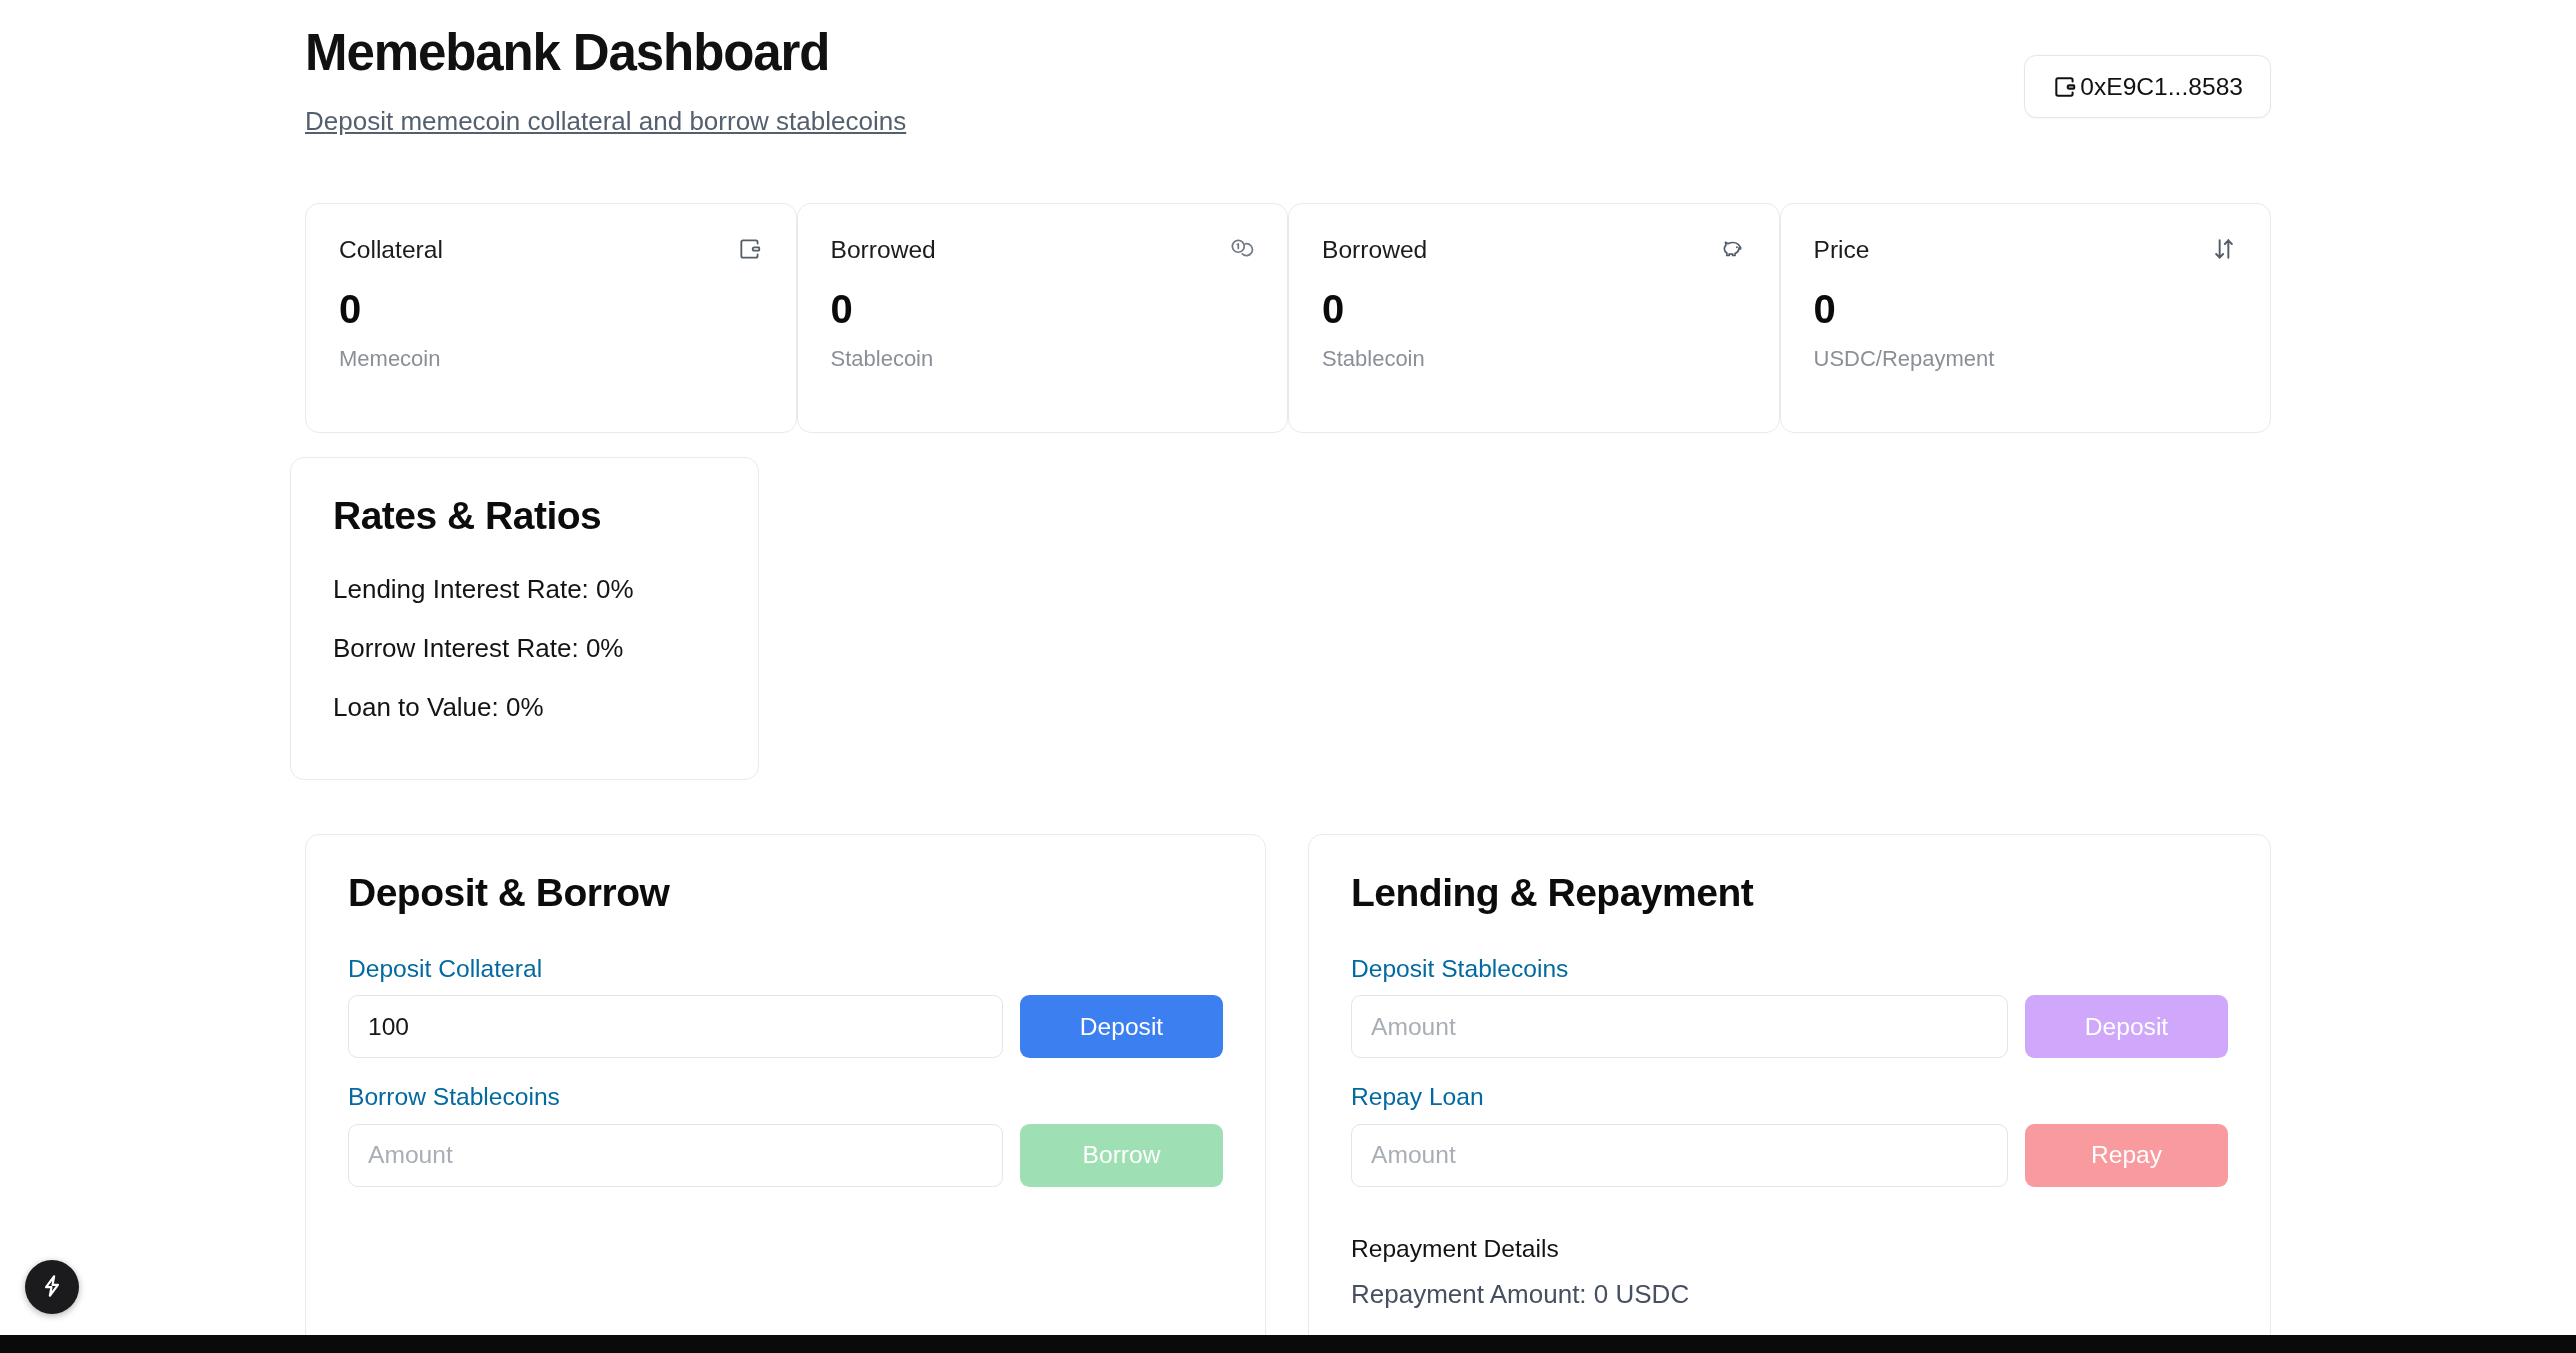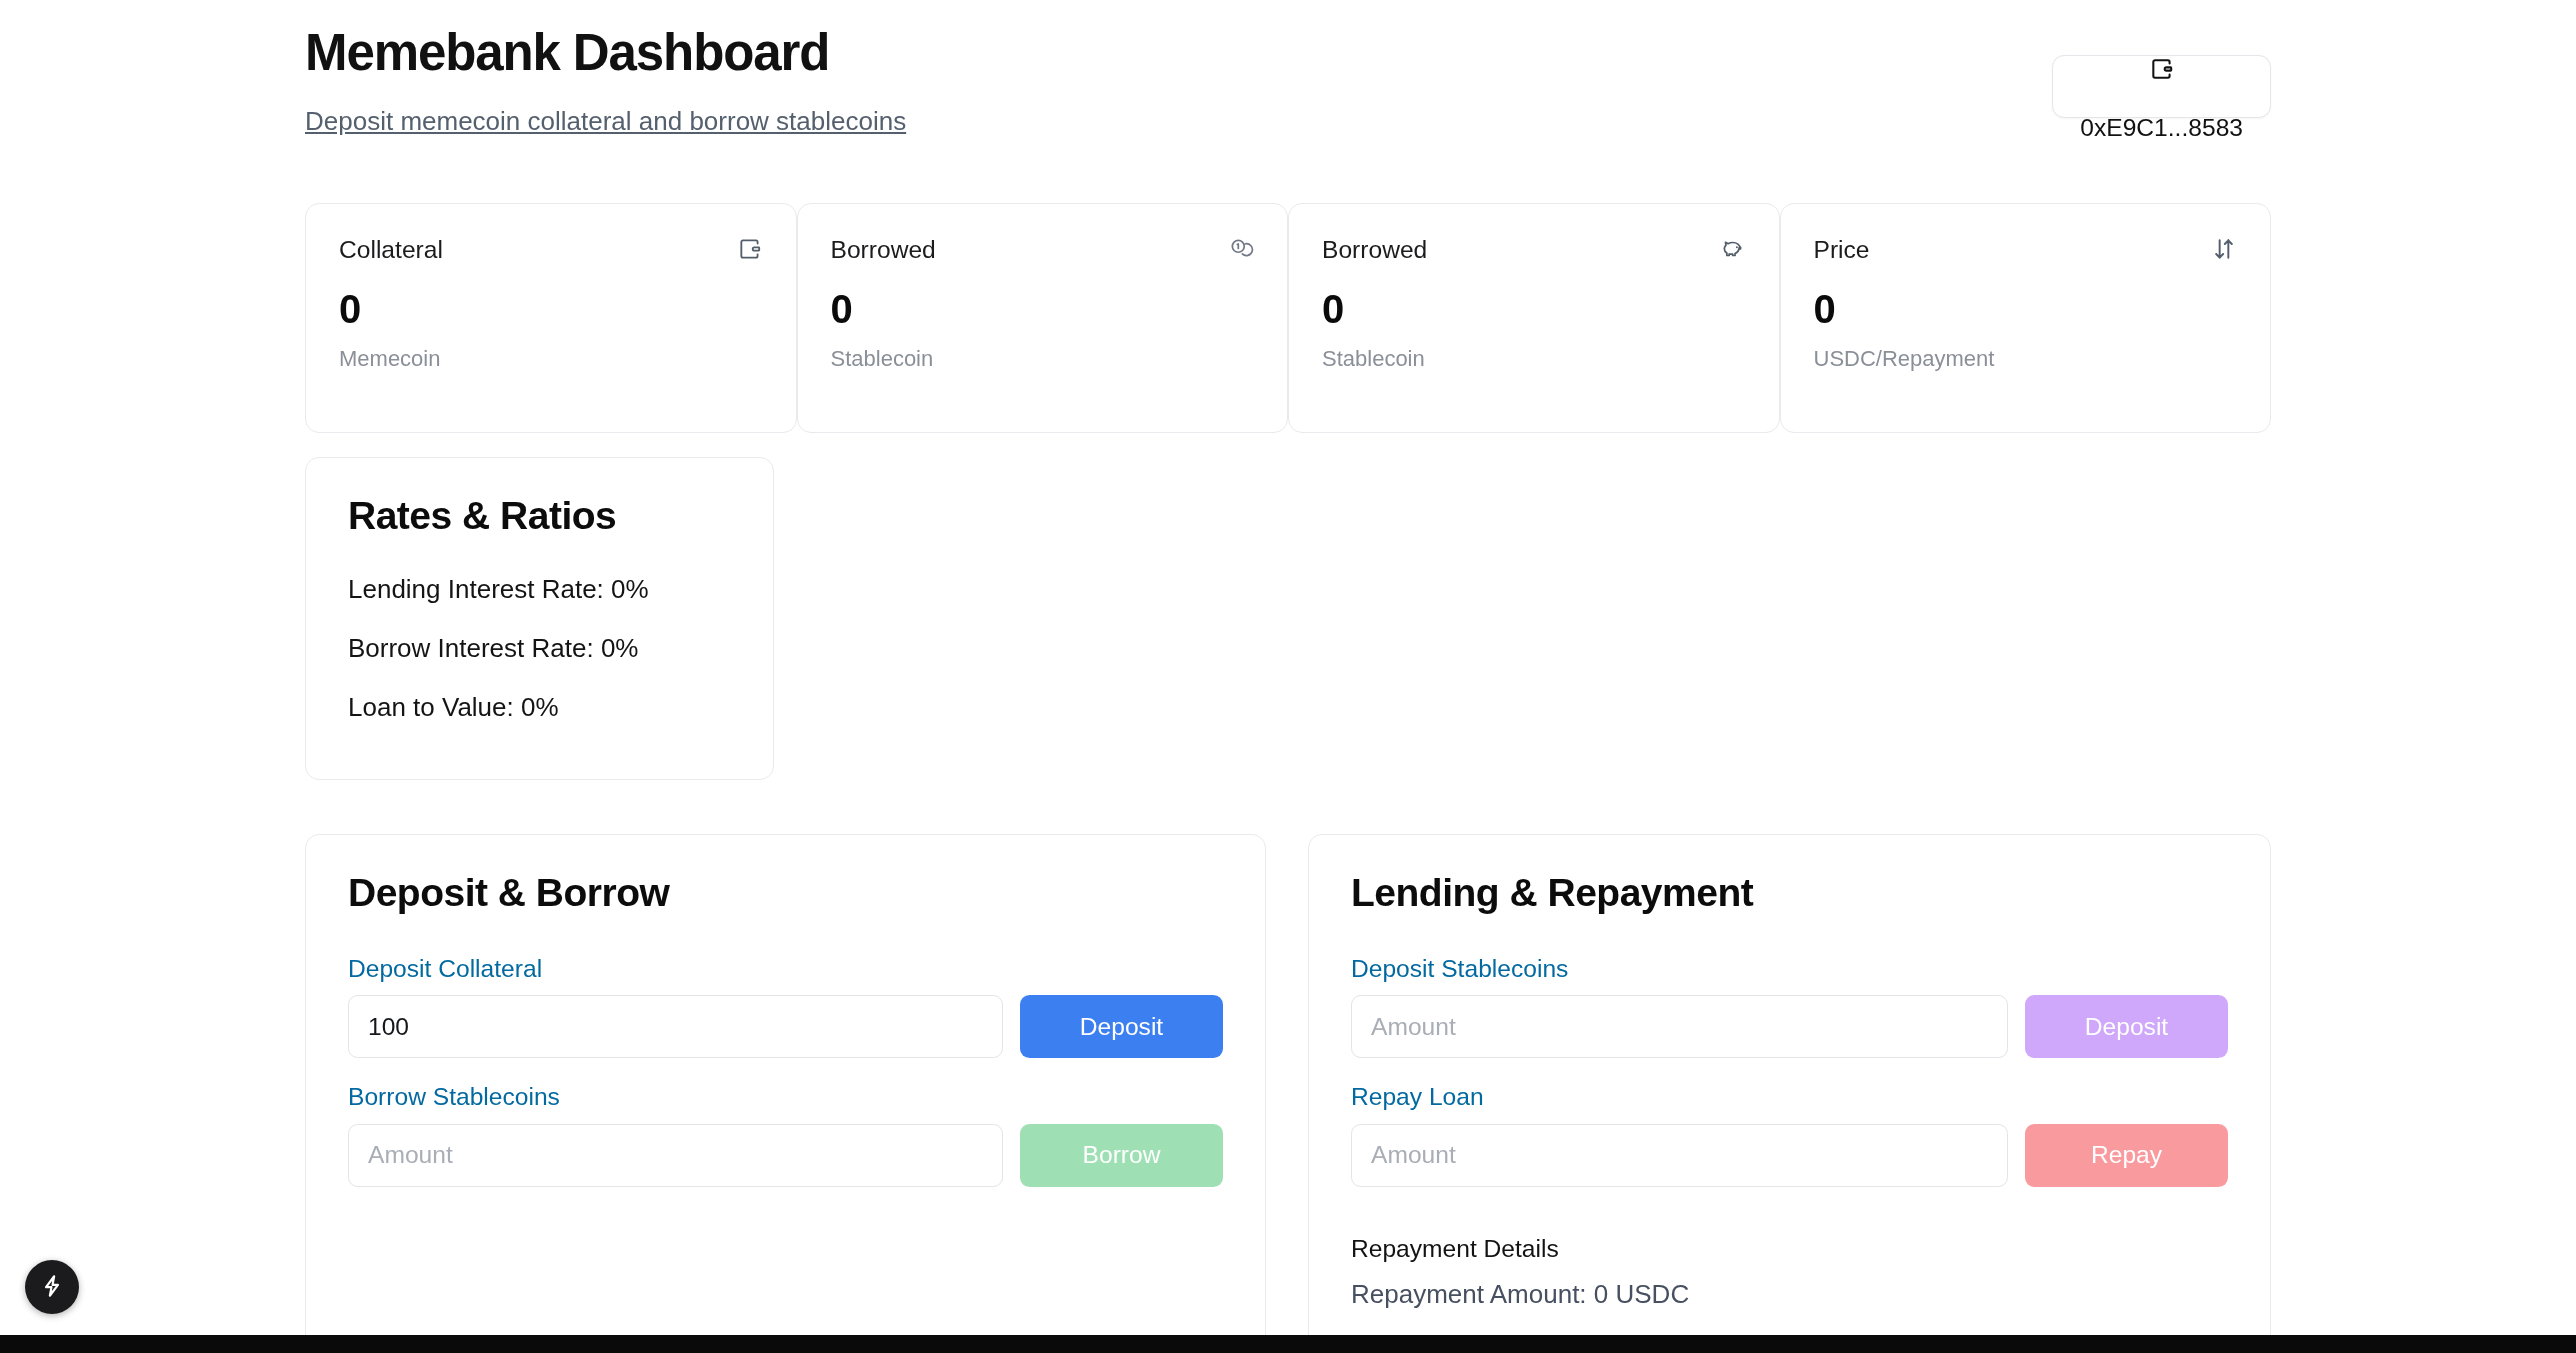--- a/index.html
+++ b/index.html
@@ -53,28 +53,27 @@
     line-height: 1.3;
     text-decoration: underline;
   }
   .wallet-button {
     position: absolute;
     right: 0;
     top: 55px;
     height: 63px;
     display: flex;
     align-items: center;
-    gap: 32px;
+    gap: 2px;
     padding: 0 27px;
     border: 0.9px solid #e4e6ea;
     border-radius: 12.3px;
     background: #ffffff;
     cursor: pointer;
     box-shadow: 0 0.9px 1.8px rgba(16,24,40,0.04);
-    flex-direction: column;
   }
   .wallet-button .wicon { display: flex; align-items: center; }
   .wallet-address {
     font-size: 24.6px;
     color: #121212;
     white-space: nowrap;
   }
 
   
   .stats-row {
@@ -114,21 +113,21 @@
   .stat-sub {
     margin-top: 17.5px;
     font-size: 22px;
     color: #8a8f98;
     line-height: 1.1;
   }
 
   
   .rates-card {
     position: absolute;
-    left: 305px;
+    left: 290px;
     top: 457px;
     width: 469px;
     height: 323px;
     background: #ffffff;
     border: 0.9px solid #e8eaed;
     border-radius: 14px;
     padding: 37px 42px 0 42px;
   }
   .rates-title {
     font-size: 39px;

